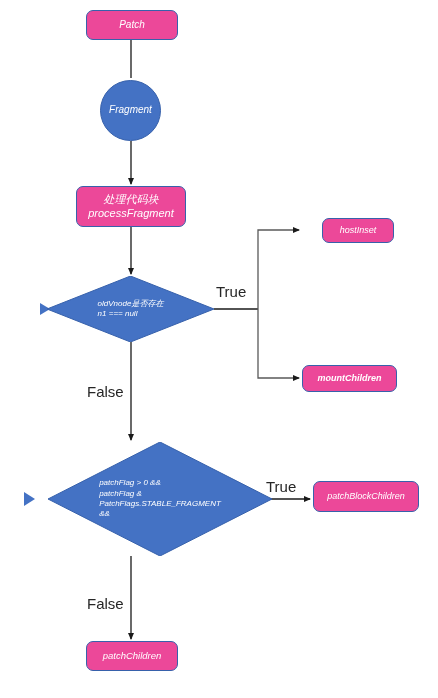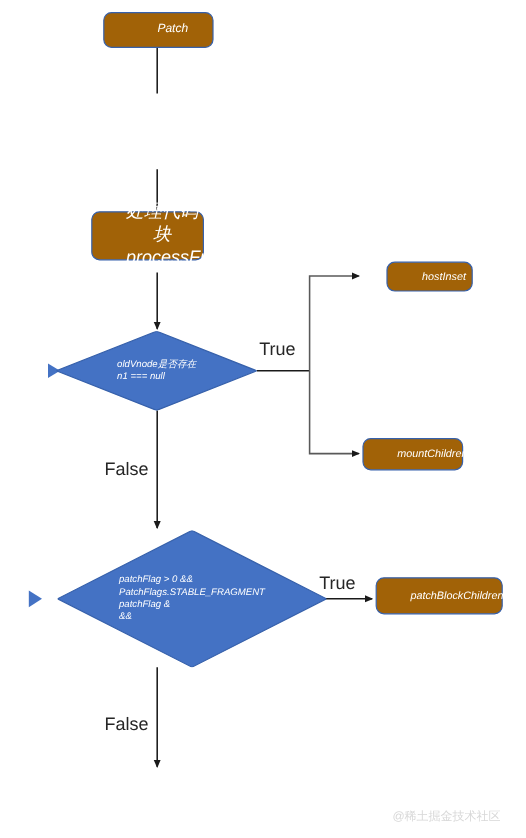--- a/index.html
+++ b/index.html
@@ -35,24 +35,23 @@
     line-height: 1.25;
     box-sizing: border-box;
     z-index: 2;
   }
   .node .lines {
     width: 100%;
     padding: 0 4px;
     box-sizing: border-box;
   }
   .rect {
-    background: #a16207;
+    background: #ec4899;
     border: 1px solid #3761ab;
     border-radius: 7px;
-    padding-left: 24px;
   }
   .circle {
     background: #4472c4;
     border: 1px solid #3761ab;
     border-radius: 50%;
   }
   .diamond-wrap {
     position: absolute;
     z-index: 2;
   }
@@ -89,23 +88,23 @@
     color: #d8d8d8;
     font-size: 10px;
     font-style: normal;
     white-space: nowrap;
     z-index: 3;
   }
 
   
   #node-patch        { left: 86px;  top: 10px;  width: 92px;  height: 30px; font-size: 10px; }
   #node-fragment     { left: 100px; top: 80px;  width: 61px;  height: 61px; font-size: 10px; }
-  #node-process      { left: 76px;  top: 176px; width: 94px; height: 41px; font-size: 15px; }
+  #node-process      { left: 76px;  top: 186px; width: 110px; height: 41px; font-size: 11px; }
   #node-hostinset    { left: 302px; top: 218px; width: 72px;  height: 25px; font-size: 9px; margin-left: 20px; }
-  #node-mountchildren{ left: 302px; top: 365px; width: 84px;  height: 27px; font-size: 9px; }
+  #node-mountchildren{ left: 302px; top: 365px; width: 95px;  height: 27px; font-size: 9px; font-weight: bold; }
   #node-patchblock   { left: 313px; top: 481px; width: 106px; height: 31px; font-size: 9px; }
   #node-patchchildren{ left: 86px;  top: 641px; width: 92px;  height: 30px; font-size: 9.5px; }
   #diamond-oldvnode  { left: 47px;  top: 276px; width: 167px; height: 66px; }
   #diamond-oldvnode .diamond-label { font-size: 8px; }
   #diamond-patchflag { left: 48px;  top: 442px; width: 224px; height: 114px; }
   #diamond-patchflag .diamond-label { font-size: 8px; }
   #label-true-1 { left: 216px; top: 283px; }
   #label-false-1{ left: 87px;  top: 383px; }
   #label-true-2 { left: 266px; top: 478px; }
   #label-false-2{ left: 87px;  top: 595px; }
@@ -148,20 +147,25 @@
     <path d="M40,303 L50,309 L40,315 z" fill="#4472c4"></path>
     <path d="M24,492 L35,499 L24,506 z" fill="#4472c4"></path>
   </svg>
 
   <div id="node-patch" class="node rect">
     <div class="lines">
       <span>Patch</span>
     </div>
   </div>
 
+  <div id="node-fragment" class="node circle">
+    <div class="lines">
+      <span>Fragment</span>
+    </div>
+  </div>
 
   <div id="node-process" class="node rect">
     <div class="lines">
       <div>处理代码块</div>
       <div>processFragment</div>
     </div>
   </div>
 
   <div id="diamond-oldvnode" class="diamond-wrap">
     <svg width="167" height="66" viewBox="0 0 167 66" xmlns="http://www.w3.org/2000/svg">
@@ -187,34 +191,38 @@
     </div>
   </div>
 
   <div id="diamond-patchflag" class="diamond-wrap">
     <svg width="224" height="114" viewBox="0 0 224 114" xmlns="http://www.w3.org/2000/svg">
       <polygon points="112,0 224,57 112,114 0,57" fill="#4472c4" stroke="#3761ab" stroke-width="1"></polygon>
     </svg>
     <div class="diamond-label">
       <div class="lines">
         <div>patchFlag &gt; 0 &amp;&amp;</div>
+        <div>patchFlag &amp;</div>
         <div>PatchFlags.STABLE_FRAGMENT</div>
-        <div>patchFlag &amp;</div>
         <div>&amp;&amp;</div>
       </div>
     </div>
   </div>
 
   <div id="node-patchblock" class="node rect">
     <div class="lines">
       <span>patchBlockChildren</span>
     </div>
   </div>
 
+  <div id="node-patchchildren" class="node rect">
+    <div class="lines">
+      <span>patchChildren</span>
+    </div>
+  </div>
 
   <div id="label-true-1" class="edge-label">True</div>
   <div id="label-false-1" class="edge-label">False</div>
   <div id="label-true-2" class="edge-label">True</div>
   <div id="label-false-2" class="edge-label">False</div>
 
-  <div id="watermark-1" class="watermark">@稀土掘金技术社区</div>
 
 </div>
 
 </body></html>

